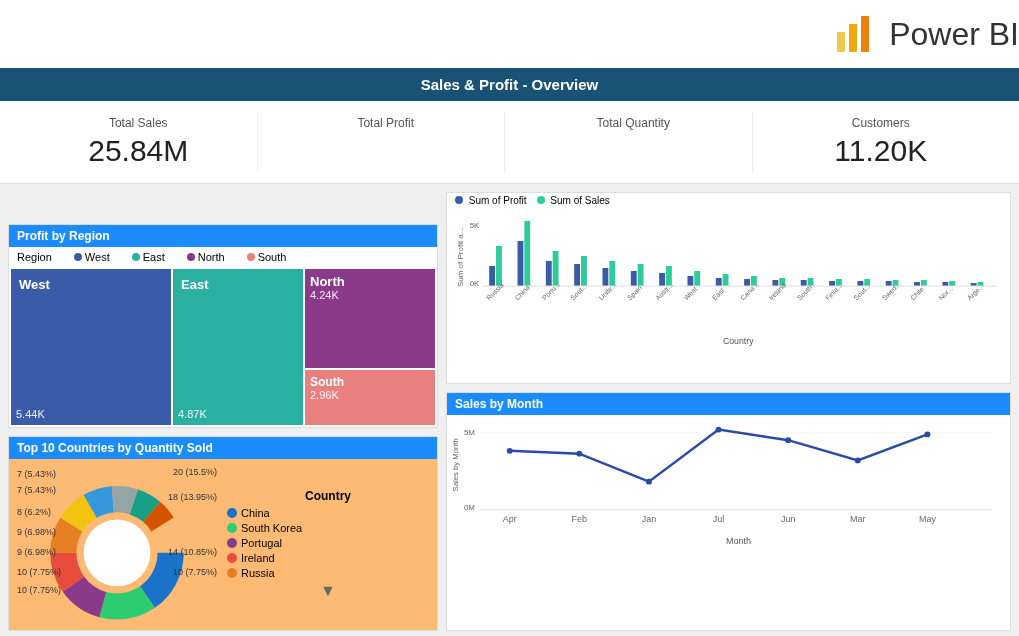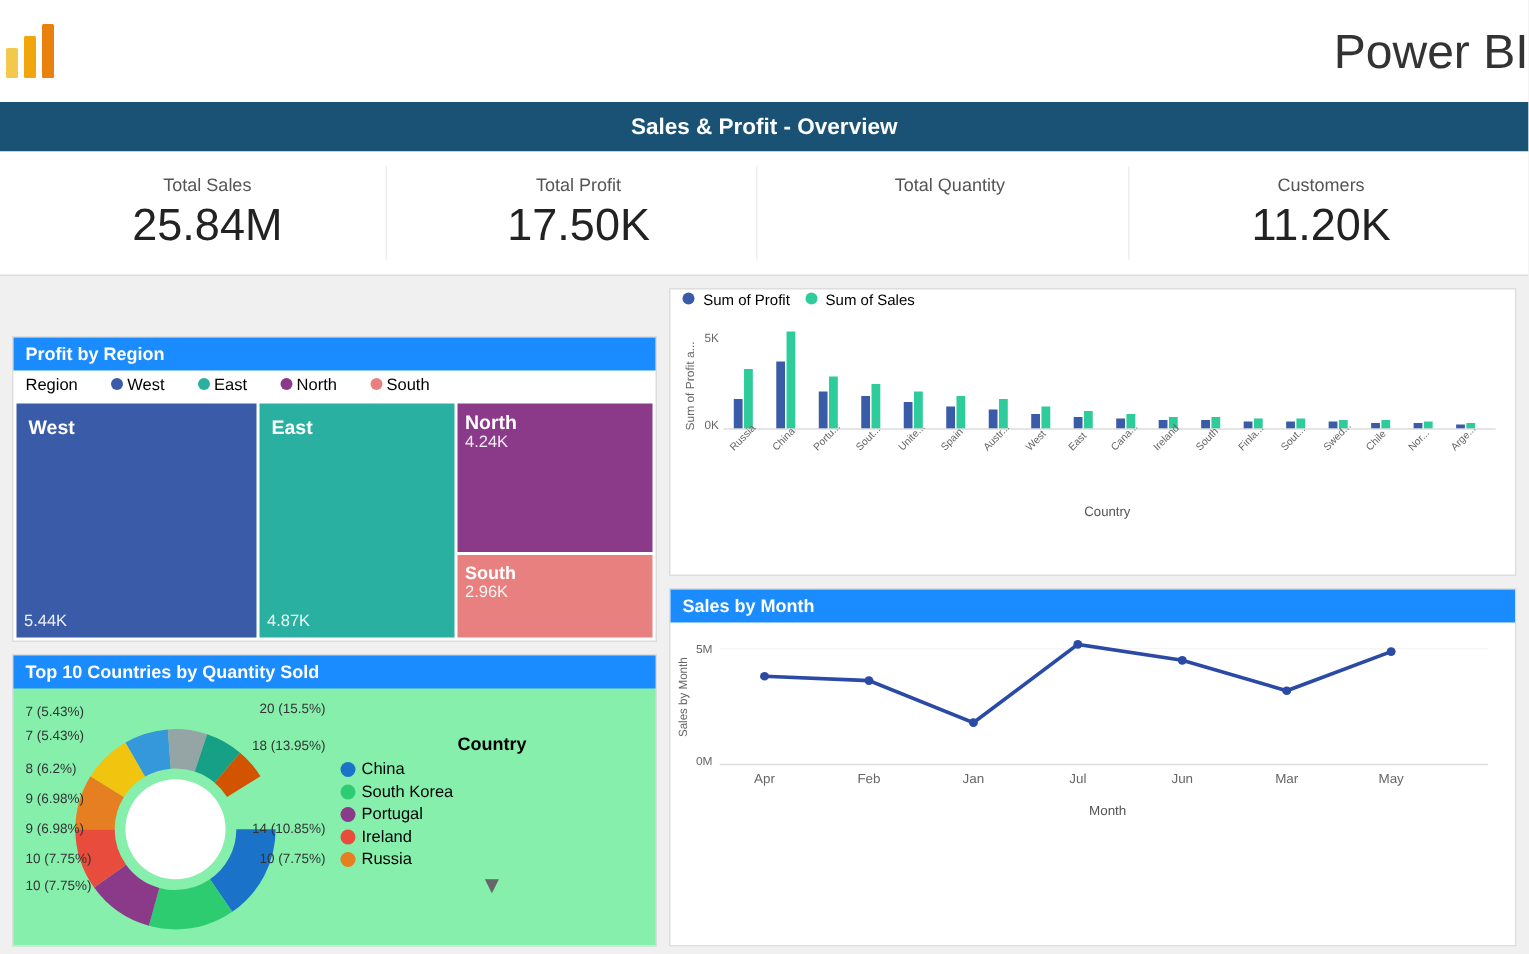--- a/index.html
+++ b/index.html
@@ -1,19 +1,19 @@
 <!DOCTYPE html>
 <html><head>
   <meta charset="utf-8">
   <style>
     * { box-sizing: border-box; margin: 0; padding: 0; }
     body { font-family: 'Segoe UI', Arial, sans-serif; background: #f0f0f0; width: 1019px; min-height: 636px; }
 
     
-    .header { background: white; display: flex; align-items: center; justify-content: space-between; padding: 12px 0; gap: 12px; }
+    .header { background: white; display: flex; align-items: center; justify-content: flex-end; padding: 12px 0; gap: 12px; }
     .powerbi-logo { width: 44px; height: 44px; }
     .header-title { font-size: 32px; font-weight: 300; color: #333; }
 
     
     .dashboard-title-bar { background: #1a5276; color: white; text-align: center; padding: 8px; font-size: 15px; font-weight: bold; }
 
     
     .kpi-row { display: flex; background: white; padding: 10px 20px; gap: 10px; border-bottom: 1px solid #ddd; }
     .kpi-item { flex: 1; text-align: center; border-right: 1px solid #eee; padding: 5px 10px; }
     .kpi-item:last-child { border-right: none; }
@@ -38,21 +38,21 @@
     .treemap-east { background: #2ab0a0; flex: 0 0 130px; display: flex; align-items: flex-end; padding: 5px; color: white; font-size: 11px; position: relative; }
     .treemap-east-label { position: absolute; top: 8px; left: 8px; font-size: 13px; font-weight: bold; color: white; }
     .treemap-right { flex: 1; display: flex; flex-direction: column; gap: 2px; }
     .treemap-north { background: #8b3a8a; flex: 1; padding: 5px; color: white; font-size: 11px; position: relative; }
     .treemap-north-label { font-size: 13px; font-weight: bold; }
     .treemap-south { background: #e88080; flex: 0 0 55px; padding: 5px; color: white; font-size: 11px; position: relative; }
     .treemap-south-label { font-size: 12px; font-weight: bold; }
     .treemap-val { font-size: 11px; color: rgba(255,255,255,0.9); }
 
     
-    .donut-section { background: #86efac; border: 1px solid #ddd; flex: 1; }
+    .donut-section { background: #fdba74; border: 1px solid #ddd; flex: 1; }
     .donut-content { display: flex; padding: 8px; gap: 10px; align-items: center; text-align: center; }
     .donut-chart { position: relative; width: 200px; height: 155px; flex-shrink: 0; }
     .donut-legend { font-size: 11px; flex: 1; }
     .donut-legend-title { font-weight: bold; margin-bottom: 4px; font-size: 12px; }
     .legend-item { display: flex; align-items: center; gap: 4px; margin-bottom: 3px; }
     .legend-color { width: 10px; height: 10px; border-radius: 50%; flex-shrink: 0; }
 
     
     .bar-chart-section { background: white; border: 1px solid #ddd; }
     .bar-chart-area { padding: 8px; height: 175px; position: relative; }
@@ -81,21 +81,20 @@
   <span>Sales &amp; Profit - Overview</span>
 </div>
 
 <div class="kpi-row">
   <div class="kpi-item">
     <div class="kpi-label">Total Sales</div>
     <div class="kpi-value">25.84M</div>
   </div>
   <div class="kpi-item">
     <div class="kpi-label">Total Profit</div>
-    <div class="kpi-value">17.50K</div>
   </div>
   <div class="kpi-item">
     <div class="kpi-label">Total Quantity</div>
   </div>
   <div class="kpi-item">
     <div class="kpi-label">Customers</div>
     <div class="kpi-value">11.20K</div>
   </div>
 </div>
 

